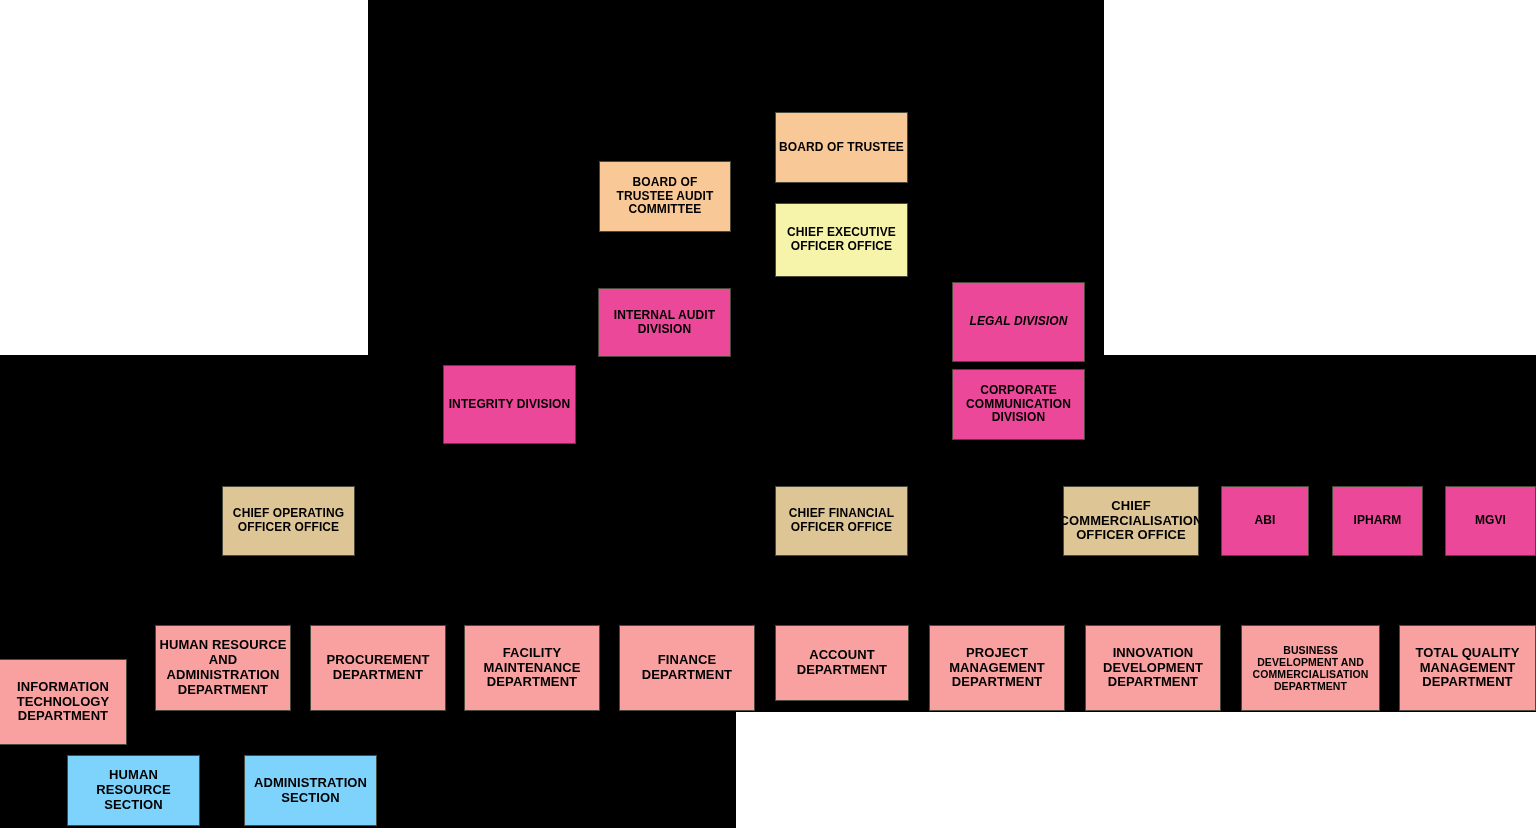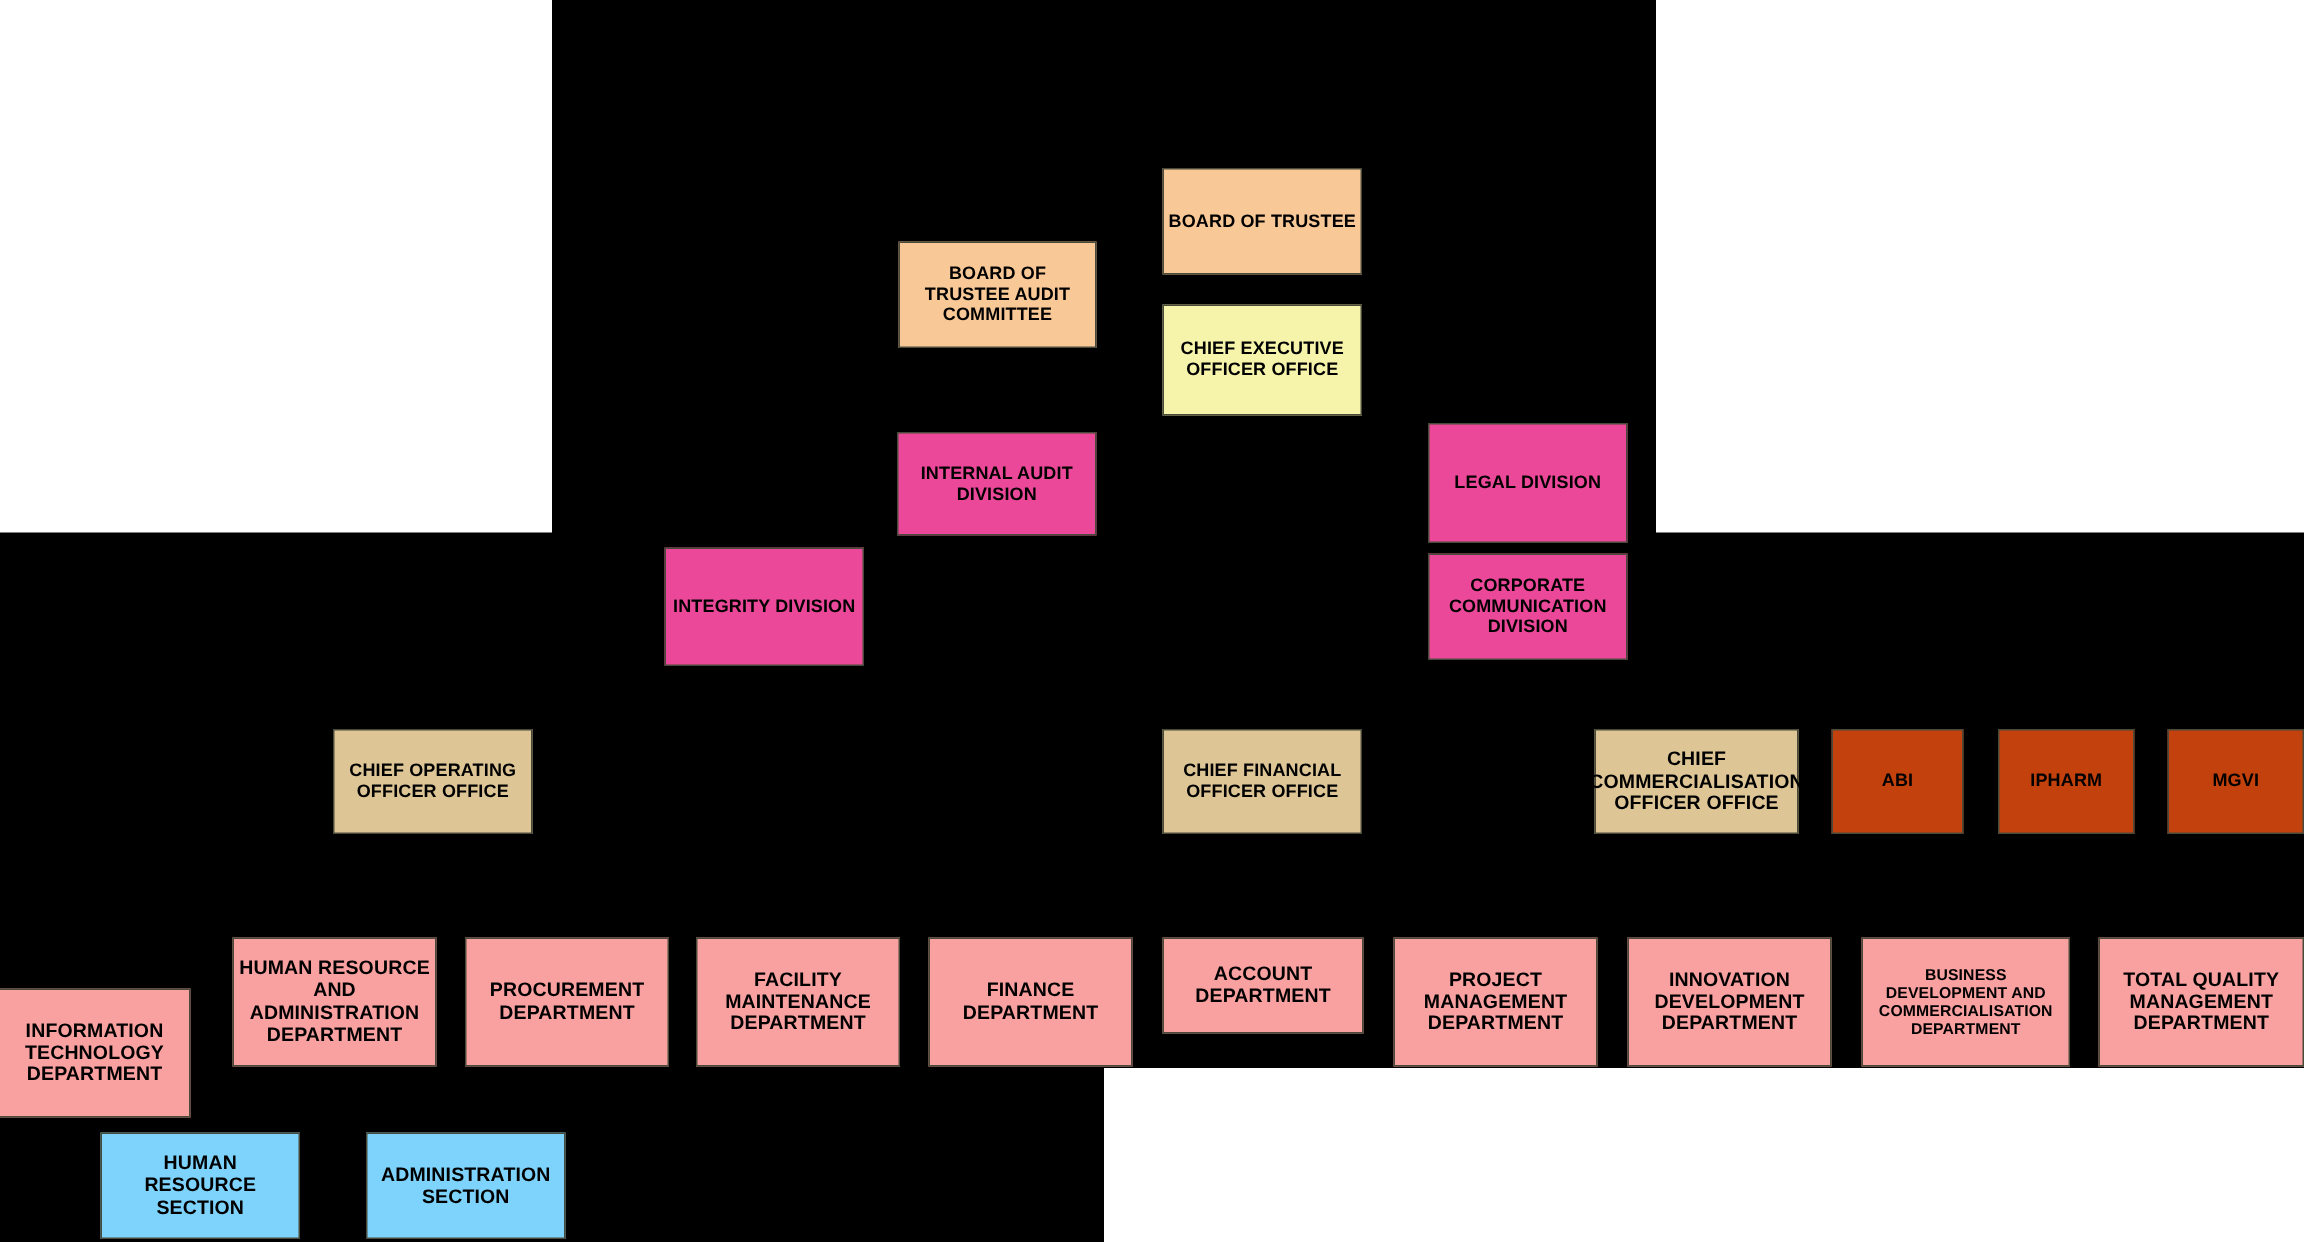--- a/index.html
+++ b/index.html
@@ -32,21 +32,21 @@
     font-weight: bold;
     line-height: 1.15;
     padding: 2px 3px;
     letter-spacing: 0.1px;
     -webkit-font-smoothing: antialiased;
   }
   .n-orange { background: #f9c897; }
   .n-yellow { background: #f6f3ab; }
   .n-green  { background: #ec4899; }
   .n-tan    { background: #ddc596; }
-  .n-gray   { background: #c2410c; }
+  .n-gray   { background: #ec4899; }
   .n-pink   { background: #f9a0a0; }
   .n-purple { background: #7dd3fc; }
   .fs12 { font-size: 12px; }
   .fs11 { font-size: 13px; }
   .fs10 { font-size: 10.5px; }
 </style>
 </head>
 <body>
 
 <div id="canvas">
@@ -56,21 +56,21 @@
   <div class="whitepatch" style="left:736px; top:712px; width:800px; height:116px;"></div>
 
   <div class="node n-orange fs12" style="left:775px; top:112px; width:133px; height:71px;">BOARD OF TRUSTEE</div>
 
   <div class="node n-orange fs12" style="left:599px; top:161px; width:132px; height:71px;">BOARD OF TRUSTEE AUDIT COMMITTEE</div>
 
   <div class="node n-yellow fs12" style="left:775px; top:203px; width:133px; height:74px;">CHIEF EXECUTIVE OFFICER OFFICE</div>
 
   <div class="node n-green fs12" style="left:598px; top:288px; width:133px; height:69px;">INTERNAL AUDIT DIVISION</div>
 
-  <div class="node n-green fs12" style="left:952px; top:282px; width:133px; height:80px;">LEGAL DIVISION</div>
+  <div class="node n-green fs12" style="left:952px; top:282px; width:133px; height:80px;font-style:italic;">LEGAL DIVISION</div>
 
   <div class="node n-green fs12" style="left:443px; top:365px; width:133px; height:79px;">INTEGRITY DIVISION</div>
 
   <div class="node n-green fs12" style="left:952px; top:369px; width:133px; height:71px;">CORPORATE COMMUNICATION DIVISION</div>
 
   <div class="node n-tan fs12" style="left:222px; top:486px; width:133px; height:70px;">CHIEF OPERATING OFFICER OFFICE</div>
 
   <div class="node n-tan fs12" style="left:775px; top:486px; width:133px; height:70px;">CHIEF FINANCIAL OFFICER OFFICE</div>
 
   <div class="node n-tan fs11" style="left:1063px; top:486px; width:136px; height:70px;">CHIEF COMMERCIALISATION OFFICER OFFICE</div>
@@ -84,21 +84,21 @@
   <div class="node n-pink fs11" style="left:-1px; top:625px; width:128px; height:86px;margin-top:34px;">INFORMATION TECHNOLOGY DEPARTMENT</div>
 
   <div class="node n-pink fs11" style="left:155px; top:625px; width:136px; height:86px;">HUMAN RESOURCE AND ADMINISTRATION DEPARTMENT</div>
 
   <div class="node n-pink fs11" style="left:310px; top:625px; width:136px; height:86px;">PROCUREMENT DEPARTMENT</div>
 
   <div class="node n-pink fs11" style="left:464px; top:625px; width:136px; height:86px;">FACILITY MAINTENANCE DEPARTMENT</div>
 
   <div class="node n-pink fs11" style="left:619px; top:625px; width:136px; height:86px;">FINANCE DEPARTMENT</div>
 
-  <div class="node n-pink fs11" style="left:775px; top:625px; width:134px; height:64px;text-align:center;">ACCOUNT DEPARTMENT</div>
+  <div class="node n-pink fs11" style="left:775px; top:625px; width:134px; height:76px;text-align:center;">ACCOUNT DEPARTMENT</div>
 
   <div class="node n-pink fs11" style="left:929px; top:625px; width:136px; height:86px;">PROJECT MANAGEMENT DEPARTMENT</div>
 
   <div class="node n-pink fs11" style="left:1085px; top:625px; width:136px; height:86px;">INNOVATION DEVELOPMENT DEPARTMENT</div>
 
   <div class="node n-pink fs10" style="left:1241px; top:625px; width:139px; height:86px;">BUSINESS DEVELOPMENT AND COMMERCIALISATION DEPARTMENT</div>
 
   <div class="node n-pink fs11" style="left:1399px; top:625px; width:137px; height:86px;">TOTAL QUALITY MANAGEMENT DEPARTMENT</div>
 
   <div class="node n-purple fs11" style="left:67px; top:755px; width:133px; height:71px;">HUMAN RESOURCE SECTION</div>

